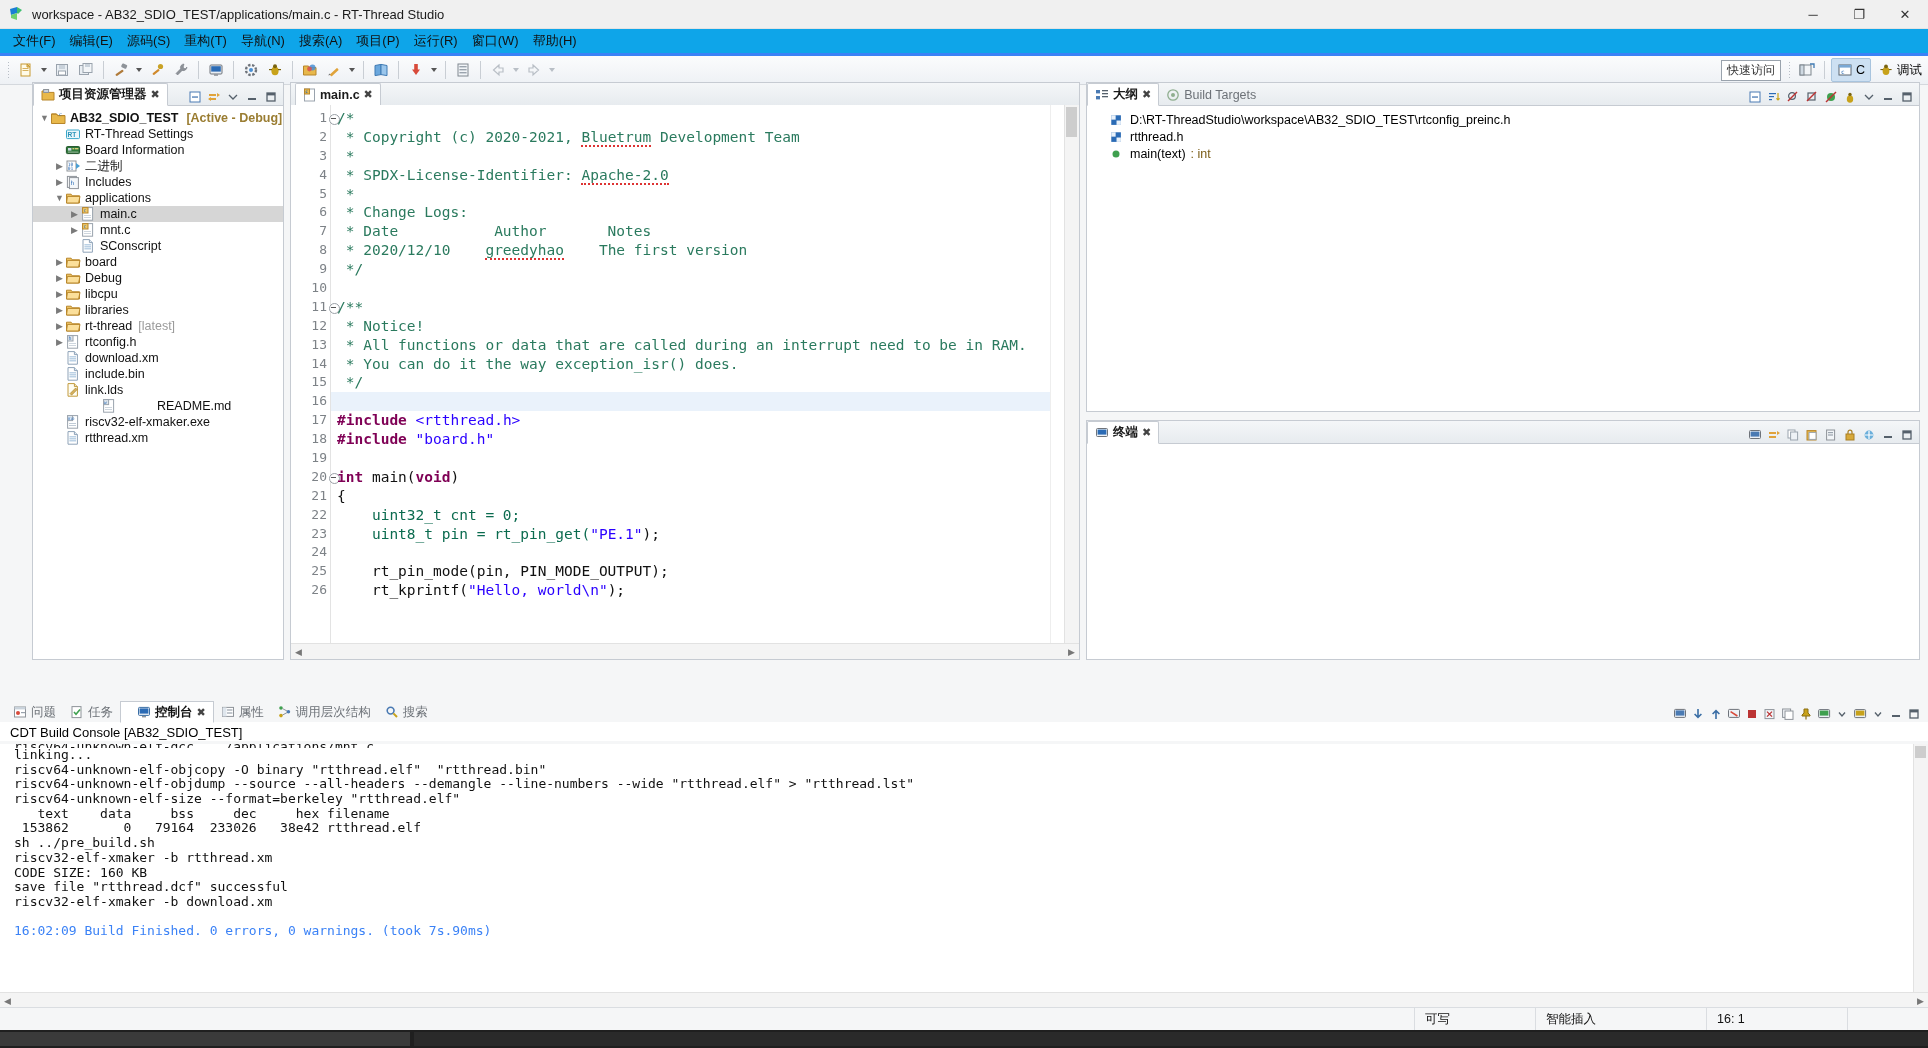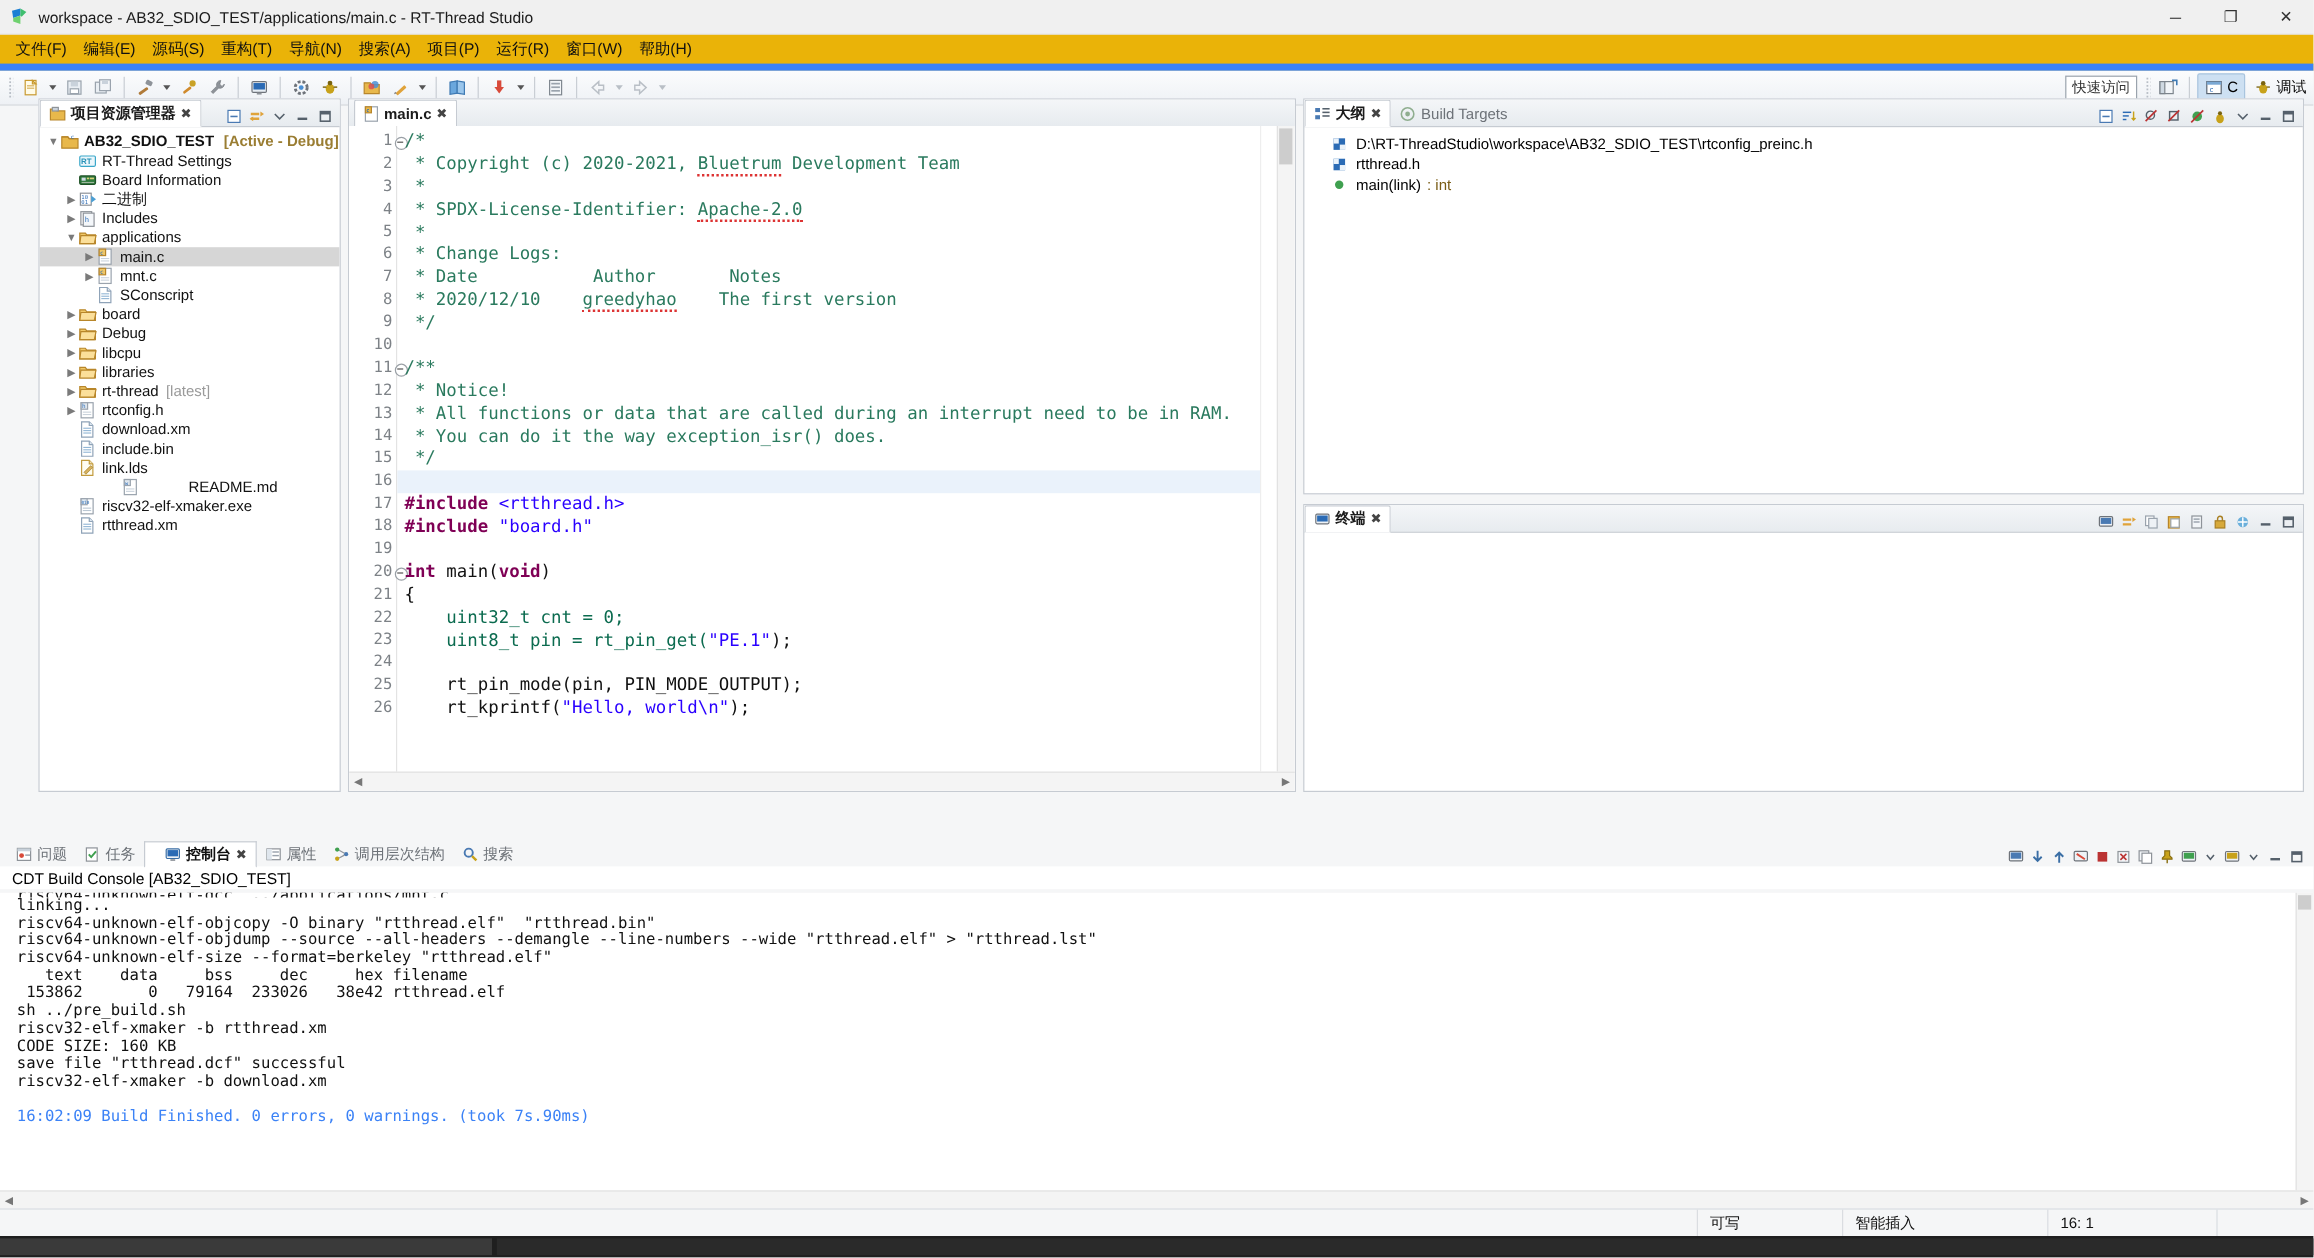--- a/index.html
+++ b/index.html
@@ -12,21 +12,21 @@
   .app{position:relative;width:1928px;height:1048px;background:#f5f6f7;}
 
   
   .titlebar{height:28px;background:#f0f0f0;border-bottom:1px solid #e3e3e3;display:flex;align-items:center;}
   .tb-icon{width:16px;height:16px;margin:0 8px 0 8px;flex:0 0 auto;}
   .tb-title{font-size:13px;color:#1b1b1b;white-space:nowrap;}
   .tb-spacer{flex:1 1 auto;}
   .winbtn{width:46px;height:28px;display:flex;align-items:center;justify-content:center;color:#333;font-size:13px;}
 
   
-  .menubar{height:24px;background:#eab308;display:flex;align-items:center;padding-left:6px;border-bottom:6px solid #3b82f6;}
+  .menubar{height:24px;background:#0ea5e9;display:flex;align-items:center;padding-left:6px;border-bottom:3px solid #3b82f6;}
   .menuitem{padding:2px 7px;font-size:13px;color:#111;white-space:nowrap;}
 
   
   .toolbar{height:28px;background:linear-gradient(#fbfcfd,#eef1f5);border-bottom:1px solid #d4d8dd;display:flex;align-items:center;padding-left:4px;}
   .tbtn{width:22px;height:22px;margin:0 1px;display:flex;align-items:center;justify-content:center;border-radius:2px;}
   .tsep{width:1px;height:18px;background:#c9ced4;margin:0 5px;}
   .tgrip{width:4px;height:18px;margin:0 3px;
     background-image:radial-gradient(#b8bec6 40%,transparent 41%);
     background-size:3px 3px;}
   .caret{width:0;height:0;border-left:3px solid transparent;border-right:3px solid transparent;border-top:4px solid #555;margin:0 3px;}
@@ -789,21 +789,21 @@
               </svg>
             </span>
             <span>rtthread.h</span>
           </div>
           <div class="orow">
             <span class="oicon">
               <svg width="14" height="14" viewBox="0 0 16 16">
                 <circle cx="8" cy="8" r="4" fill="#3fa04f"></circle>
               </svg>
             </span>
-            <span>main(link)</span>
+            <span>main(text)</span>
             <span class="ret" style="margin-left: 5px;">: int</span>
           </div>
         </div>
     </div>
 
     <div class="panel" id="terminal">
       <div class="ptabs">
         <div class="ptab sel">
           <span>
             <svg width="14" height="14" viewBox="0 0 14 14">

